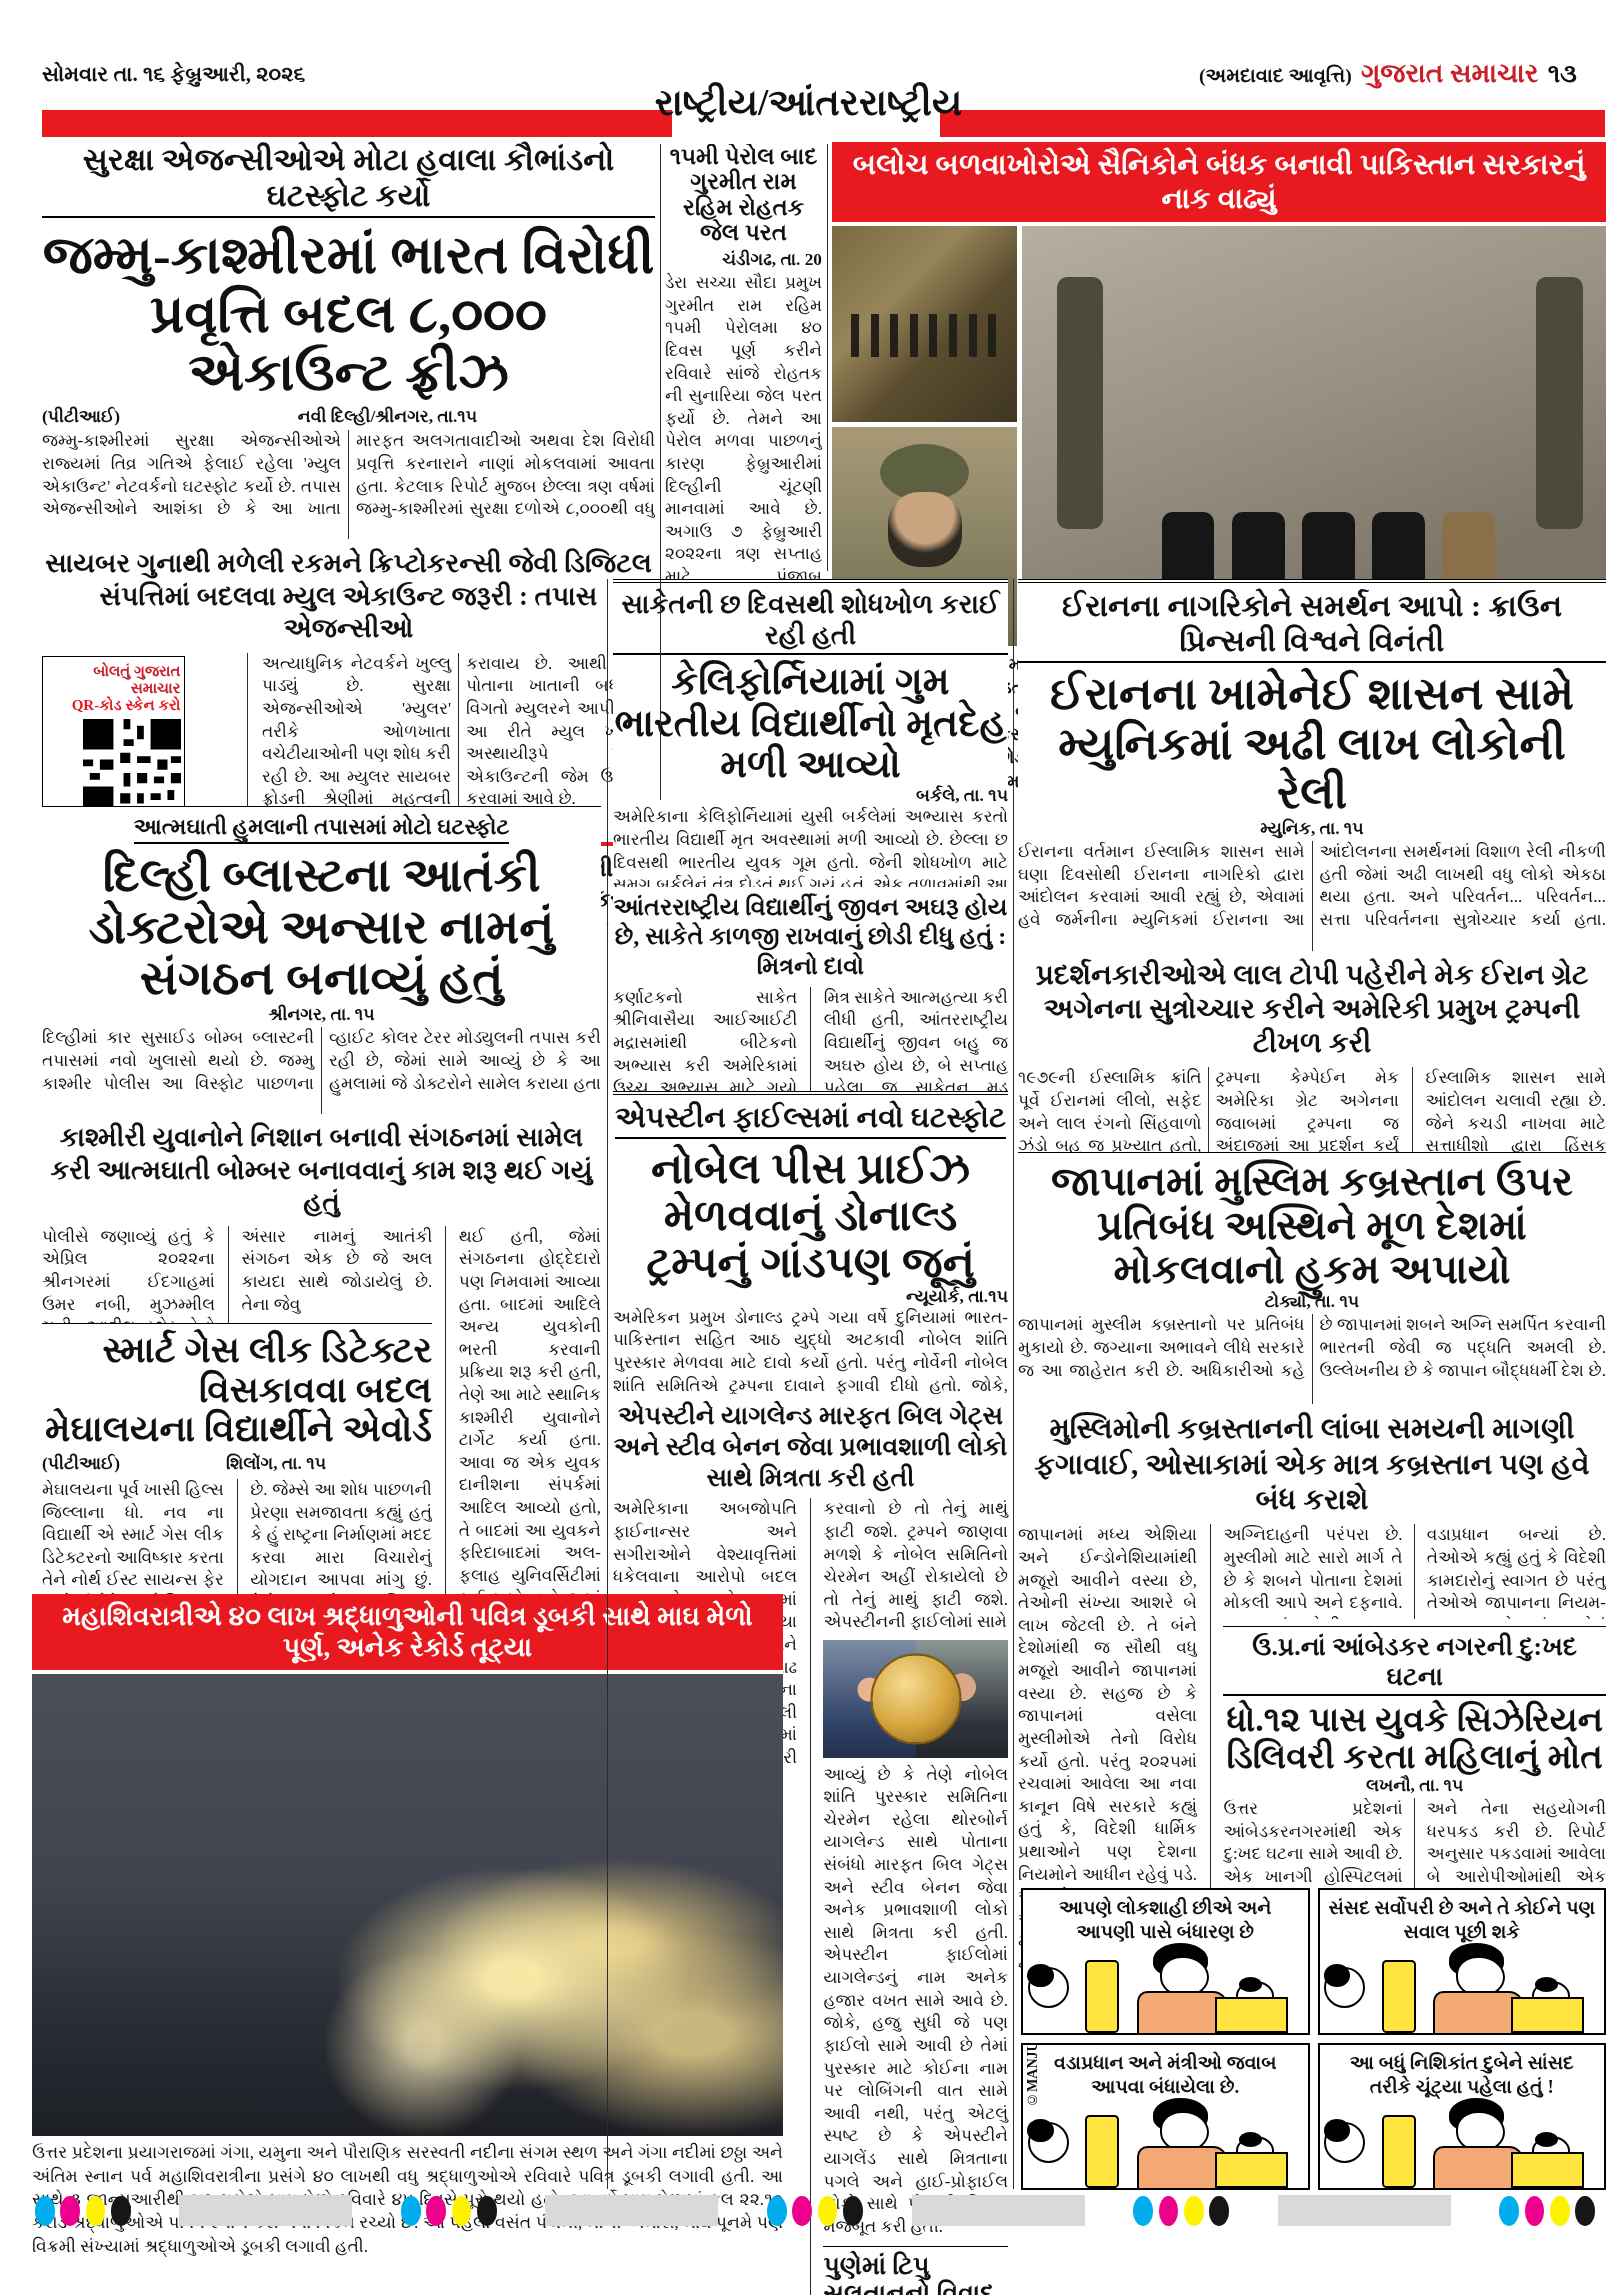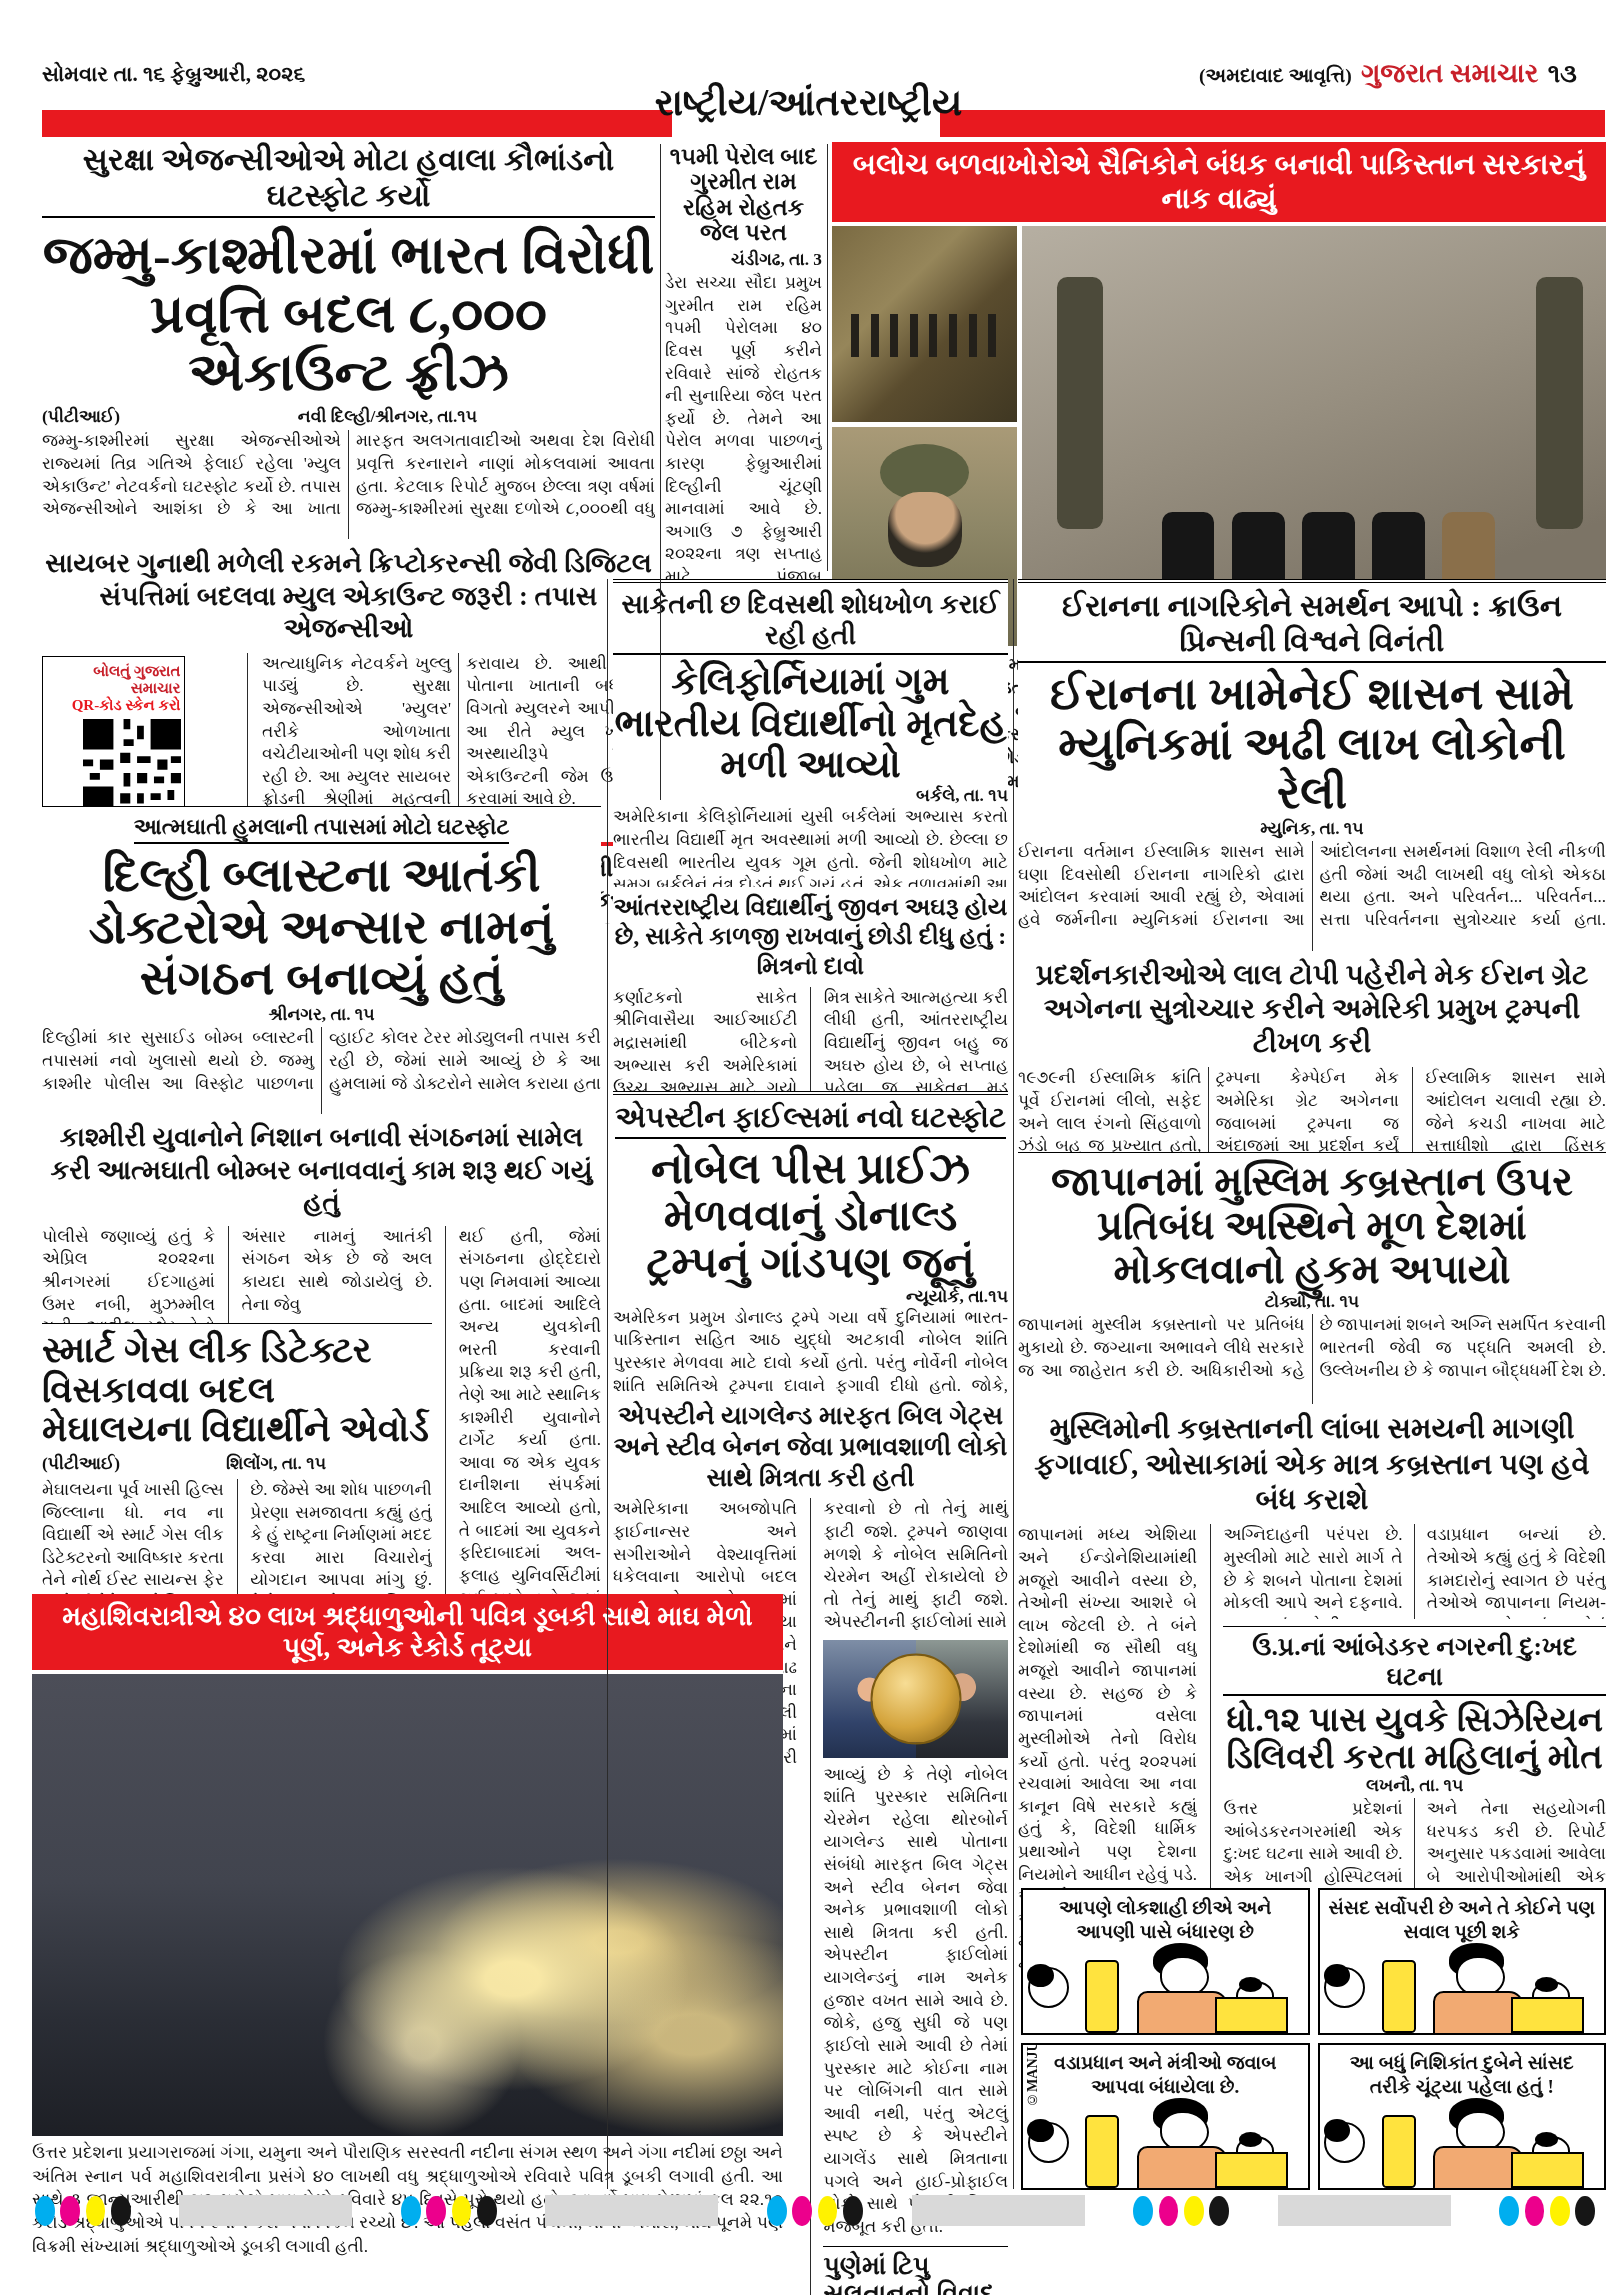--- a/index.html
+++ b/index.html
@@ -127,21 +127,21 @@
         <div class="bt">અત્યાધુનિક નેટવર્કને ખુલ્લુ પાડ્યું છે. સુરક્ષા એજન્સીઓએ 'મ્યુલર' તરીકે ઓળખાતા વચેટીયાઓની પણ શોધ કરી રહી છે. આ મ્યુલર સાયબર ફ્રોડની શ્રેણીમાં મહત્વની ભૂમિકા ભજવે છે. વિશ્વાસ કરાવાય છે. આથી તેઓ પોતાના ખાતાની બધી જ વિગતો મ્યુલરને આપી દે છે. આ રીતે મ્યુલ ખાતાનો અસ્થાયીરૂપે પાર્કિંગ એકાઉન્ટની જેમ ઉપયોગ કરવામાં આવે છે.</div>
         <div class="pull">સાયબર ગુનેગારો ઝડપી કમાણીની લાલચ અને ઓછા જોખમનો દાવો કરી સામાન્ય લોકોને પણ મ્યુલ એકાઉન્ટ તરફ આકર્ષે છે</div>
 
       </div>
     </div>
   </div>
 </section>
 
 <section class="art" style="left:665px;top:144px;width:157px;height:578px;overflow:hidden;">
   <div class="hl" style="font-size:23px;">૧૫મી પેરોલ બાદ ગુરમીત રામ રહિમ રોહતક જેલ પરત</div>
-  <div class="dl" style="margin:4.6px 0 2.3px 0;">ચંડીગઢ, તા. 3</div>
+  <div class="dl" style="margin:4.6px 0 2.3px 0;">ચંડીગઢ, તા. 20</div>
   <div class="bt">ડેરા સચ્ચા સૌદા પ્રમુખ ગુરમીત રામ રહિમ ૧૫મી પેરોલમા ૪૦ દિવસ પૂર્ણ કરીને રવિવારે સાંજે રોહતક ની સુનારિયા જેલ પરત ફર્યો છે. તેમને આ પેરોલ મળવા પાછળનું કારણ ફેબ્રુઆરીમાં દિલ્હીની ચૂંટણી માનવામાં આવે છે. અગાઉ ૭ ફેબ્રુઆરી ૨૦૨૨ના ત્રણ સપ્તાહ માટે પંજાબ વિધાનસભાની ચૂંટણી પહેલા પેરોલ અપાઈ હતી. અત્રે ઉલ્લેખનીય છે કે વર્ષ ૨૦૧૭માં બે સાધ્વી પર રેપ અને પત્રકાર રામચંદ્ર છત્રપતિની હત્યાના આરોપમા આજીવન કેદની સજા કાપે છે. આ પેરોલ દરમિયાન રામ રહિમ સિરસા સ્થિત સચ્ચા સૌદાના હેડક્વાર્ટર માં રહ્યાં હતાં. તેને સમયાંતરે પેરોલ અને ફ્લો મળતી રહે છે. તેની નવી પેરોલ ૩ જાન્યુઆરેએ મંજૂર થઈ હતી પરંતુ પૂર્ણની તારીખને લઈને સ્થિતિ સ્પષ્ટ ન હતી.</div>
 </section>
 
 <section class="art" style="left:832px;top:142px;width:774px;">
   <div class="banner" style="font-size:29px;padding:5.8px 3.5px;">બલોચ બળવાખોરોએ સૈનિકોને બંધક બનાવી પાકિસ્તાન સરકારનું નાક વાઢ્યું</div>
   <div class="collage">
     <div style="width:185px;display:flex;flex-direction:column;gap:4.6px;">
       <div class="ph weapons"></div>
       <div class="ph soldier"></div>
     </div>
@@ -181,21 +181,21 @@
     <div style="width:191px;flex:none;margin-left:12.7px;border-left:1.2px solid #2b2b2b;padding-left:12.7px;height:173px;overflow:hidden;">
       <div class="bt">અંસાર નામનું આતંકી સંગઠન એક છે જે અલ કાયદા સાથે જોડાયેલું છે. તેના જેવુ</div>
       <div class="pull" style="font-size:22px;">ઈસ્લામમાં આત્મહત્યા હરામ હોવાનું કહી એક યુવકે ઉમર સાથે આત્મઘાતી બોમ્બર બનવાની ના પાડી દીધી હતી</div>
 
     </div>
     <div class="bt" style="flex:1;margin-left:12.7px;border-left:1.2px solid #2b2b2b;padding-left:12.7px;height:439px;overflow:hidden;">થઈ હતી, જેમાં સંગઠનના હોદ્દેદારો પણ નિમવામાં આવ્યા હતા. બાદમાં આદિલે અન્ય યુવકોની ભરતી કરવાની પ્રક્રિયા શરૂ કરી હતી, તેણે આ માટે સ્થાનિક કાશ્મીરી યુવાનોને ટાર્ગેટ કર્યા હતા. આવા જ એક યુવક દાનીશના સંપર્કમાં આદિલ આવ્યો હતો, તે બાદમાં આ યુવકને ફરિદાબાદમાં અલ-ફલાહ યુનિવર્સિટીમાં લઈ ગયો હતો જ્યાં તેના રહેવાની વ્યવસ્થા કરાઈ હતી. આ દરમિયાન દાનીશની મુલાકાત સુસાઈડ બોમ્બર ઉમર સાથે થઈ હતી, ઉમર એકલા બોમ્બ બ્લાસ્ટ કરવા નહોતો માગતો તેણે દાનીશને આત્મઘાતી હુમલાખોર બનવા દબાણ કર્યું હતું પણ તે તૈયાર નહોતો થયો. દાનીશે એવી દલીલ કરી હતી કે ઈસ્લામમાં આત્મહત્યા હરામ છે, સાથે જ તેની આર્થિક પરિસ્થિતિ પણ સારી નહોતી. બાદમાં ઉમર એકલો જ સુસાઈડ બોમ્બર બનીને આ કાર વિસ્ફોટને અંજામ આપ્યો હતો. જેમાં અનેક લોકો માર્યા ગયા હતા.</div>
   </div>
 </section>
 
 <section class="art" style="left:42px;top:1323px;width:390px;border-top:1.7px solid #000;padding-top:7px;">
-  <div class="hl" style="font-size:36px;text-align:left;">સ્માર્ટ ગેસ લીક ડિટેક્ટર વિસકાવવા બદલ મેઘાલયના વિદ્યાર્થીને એવોર્ડ</div>
+  <div class="hl" style="font-size:36px;text-align:right;">સ્માર્ટ ગેસ લીક ડિટેક્ટર વિસકાવવા બદલ મેઘાલયના વિદ્યાર્થીને એવોર્ડ</div>
   <div class="byrow" style="margin-top:4.6px;">
     <span>(પીટીઆઈ)</span>
     <span>શિલોંગ, તા. ૧૫</span>
     <span></span>
   </div>
   <div class="band" style="margin-top:4.6px;height:139px;">
     <div class="bt" style="flex:1;overflow:hidden;">મેઘાલયના પૂર્વ ખાસી હિલ્સ જિલ્લાના ધો. નવ ના વિદ્યાર્થી એ સ્માર્ટ ગેસ લીક ડિટેક્ટરનો આવિષ્કાર કરતા તેને નોર્થ ઈસ્ટ સાયન્સ ફેર અને ઈનોવેશન ફેસ્ટિવલમાં જ્યુરી એવોર્ડ જીત્યો છે. મૈનગેપ ડિસ્ટ્રીક્ટ ક્રિશ્ચયન મલ્ટીપપઝ એચ એસ સ્કુલના વિદ્યાર્થીએ અકસ્માતો નિવારવા જેમ્સ ડોનાલ ખારકોંગોરો એ ગેસ લીક શોધતી સિસ્ટમ વિકસાવી</div>
     <div class="bt" style="flex:1;overflow:hidden;margin-left:12.7px;border-left:1.2px solid #2b2b2b;padding-left:12.7px;">છે. જેમ્સે આ શોધ પાછળની પ્રેરણા સમજાવતા કહ્યું હતું કે હું રાષ્ટ્રના નિર્માણમાં મદદ કરવા મારા વિચારોનું યોગદાન આપવા માંગુ છું. તેણે કહ્યું કે આ સિસ્ટમ હવાની ગુણવત્તાનું નિરક્ષણ કરવા અદ્યતન ગેસ સેન્સરનો ઉપયોગ કરે છે. જ્યારે ગેસનું પ્રમાણ વધી જાય ત્યારે બઝર એલાર્મ સક્રિય થાય છે અને એક ઓટોમોટેડ એક્ઝોસ્ટ ફેન એક સાથે ટ્રિગર થાય છે.</div>
   </div>
 </section>

